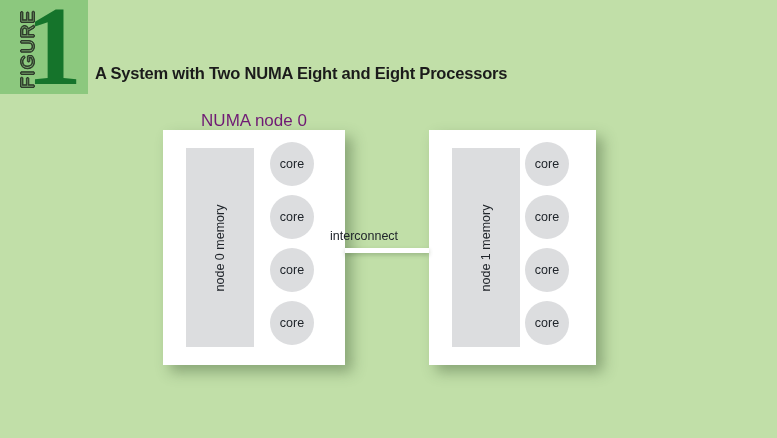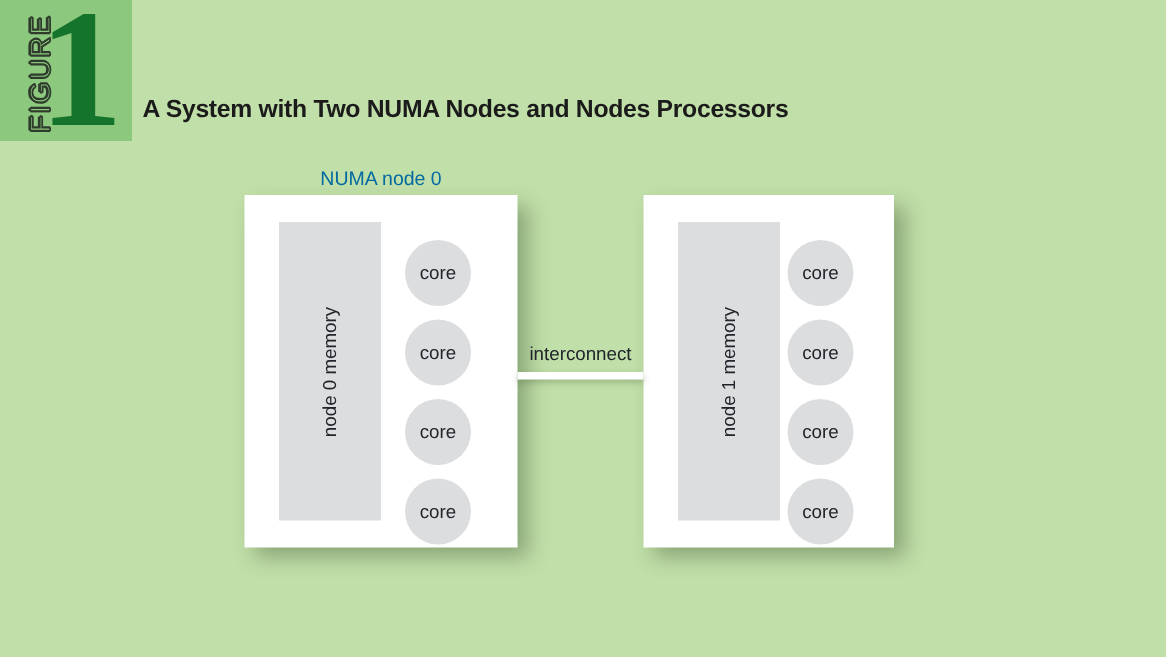--- a/index.html
+++ b/index.html
@@ -72,22 +72,22 @@
     color: #1b1b1b;
     letter-spacing: -0.2px;
     white-space: nowrap;
   }
 
   
   .node-caption {
     position: absolute;
     top: 111px;
     font-family: "Liberation Sans", sans-serif;
-    font-size: 13px;
-    color: #0369a1;
+    font-size: 17px;
+    color: #701a75;
     white-space: nowrap;
     text-align: center;
   }
   .node-caption.left  { left: 163px; width: 182px; }
   .node-caption.right { left: 429px; width: 167px; }
 
   
   .node-panel {
     position: absolute;
     top: 130px;
@@ -115,21 +115,21 @@
     transform-origin: 50% 50%;
     font-family: "Liberation Sans", sans-serif;
     font-size: 12.5px;
     color: #20252b;
     white-space: nowrap;
   }
 
   
   .core-column {
     position: absolute;
-    top: 30px;
+    top: 12px;
     left: 107px;
     width: 44px;
     height: 201px;
     text-align: right;
   }
   .node-panel.right .core-column { left: 96px; }
 
   .core-circle {
     position: absolute;
     left: 0;
@@ -157,38 +157,37 @@
     width: 84px;
     height: 5px;
     background: #ffffff;
     box-shadow: 0 2px 4px rgba(60, 85, 50, 0.30);
   }
   .interconnect-label {
     position: absolute;
     left: 330px;
     top: 229px;
     width: 114px;
-    text-align: center;
     font-family: "Liberation Sans", sans-serif;
     font-size: 12.5px;
     color: #20252b;
     white-space: nowrap;
   }
 </style>
 </head>
 <body>
 
 <div id="figure-canvas">
 
   <div class="figure-banner">
     <div class="figure-word">FIGURE</div>
     <div class="figure-number">1</div>
   </div>
 
-  <div class="figure-title">A System with Two NUMA Nodes and Nodes Processors</div>
+  <div class="figure-title">A System with Two NUMA Eight and Eight Processors</div>
 
   <div class="node-caption left">NUMA node 0</div>
 
 
   <div class="node-panel left">
     <div class="memory-block">
       <div class="memory-label">node 0 memory</div>
     </div>
     <div class="core-column">
       <div class="core-circle c0">core</div>

